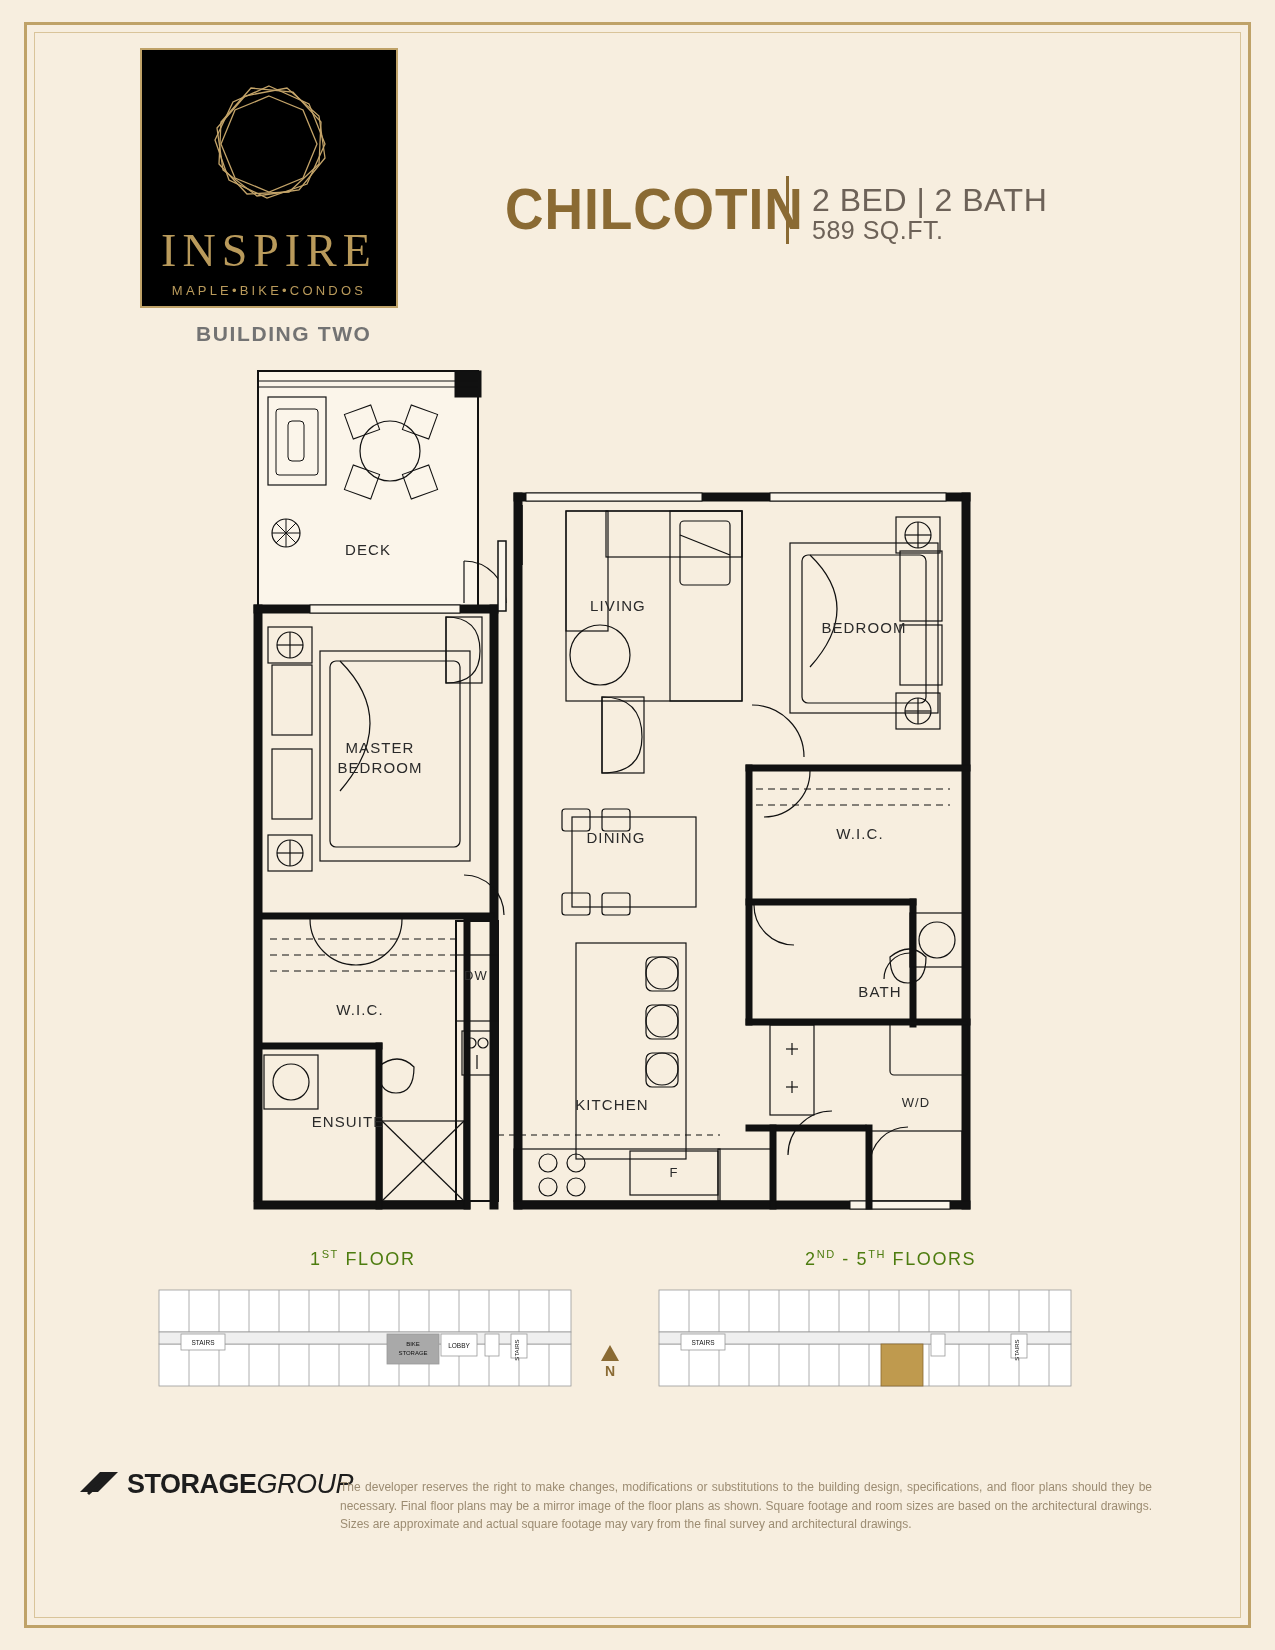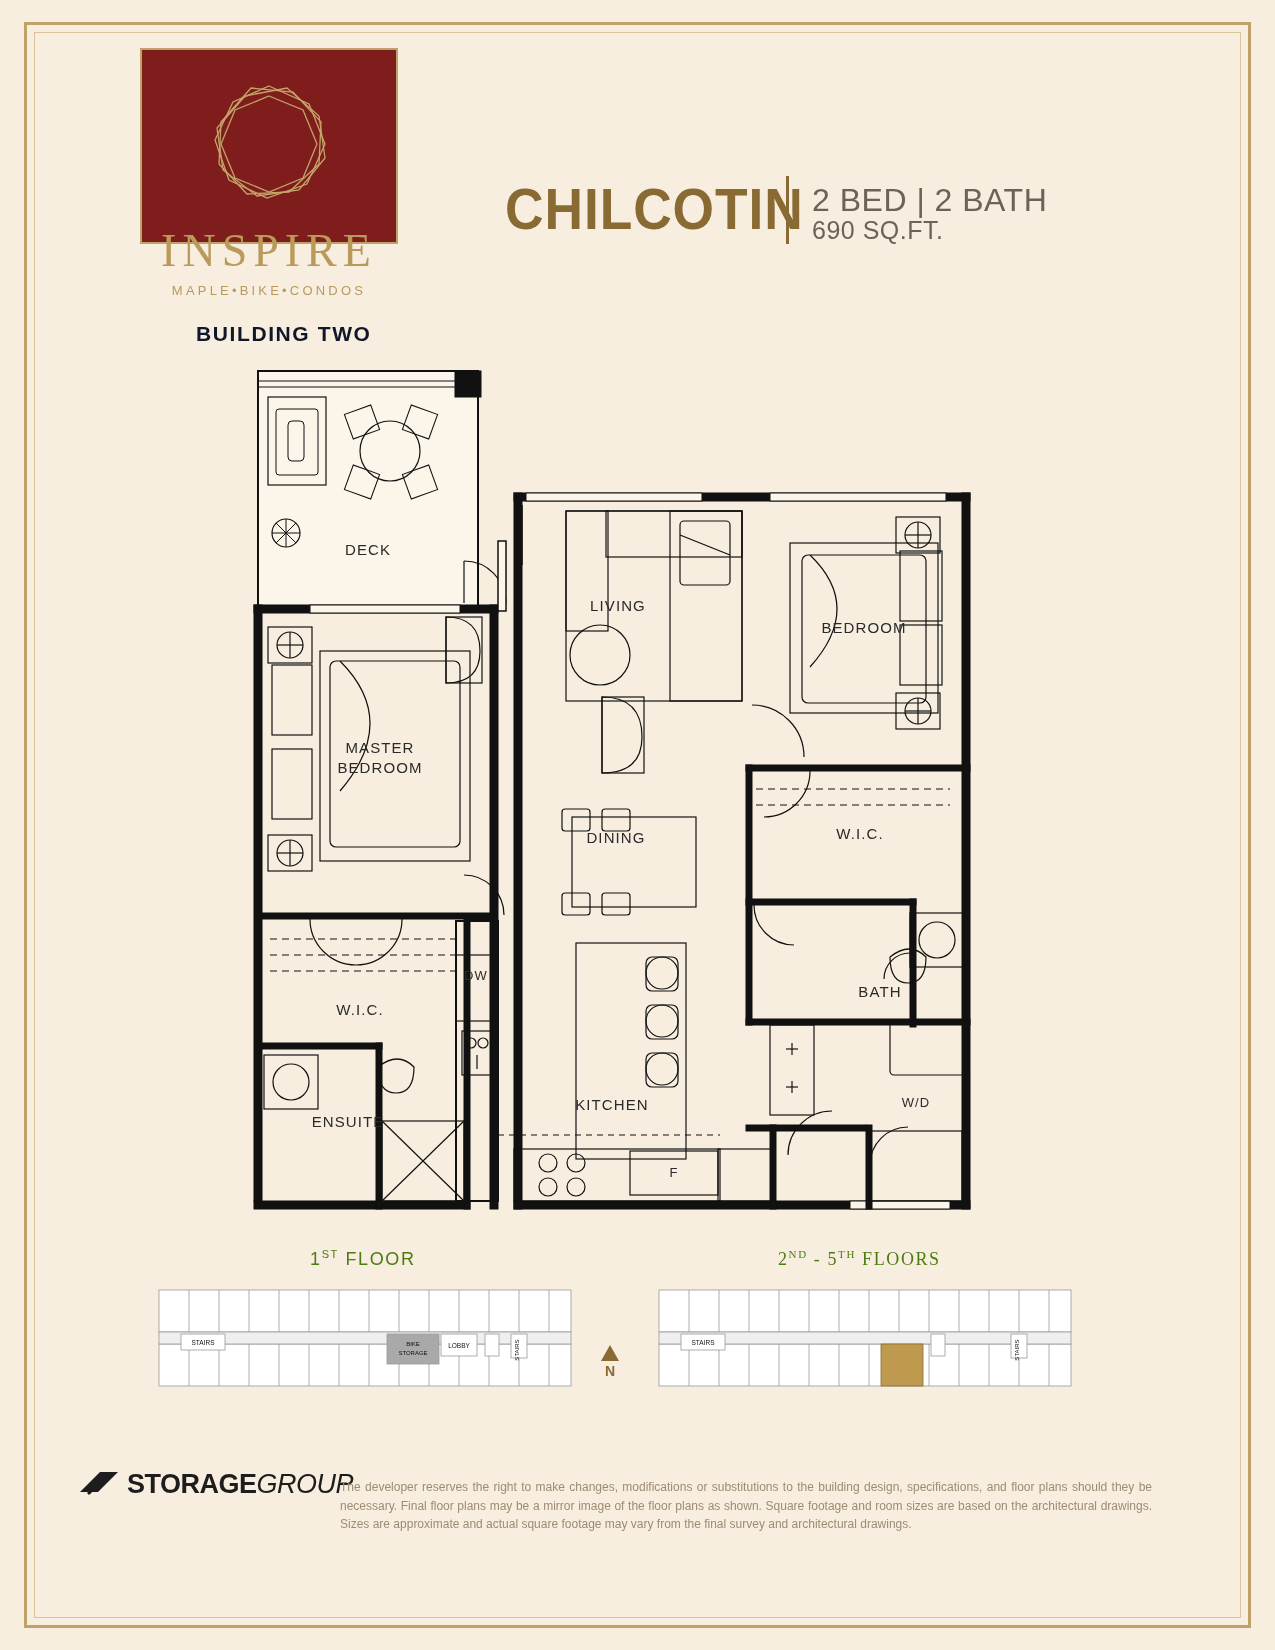--- a/index.html
+++ b/index.html
@@ -13,36 +13,36 @@
   .page-border{
     position:absolute;left:24px;top:22px;right:24px;bottom:22px;
     border:3px solid #bfa268;
   }
   .page-border-inner{
     position:absolute;left:34px;top:32px;right:34px;bottom:32px;
     border:1px solid #d9c49a;
   }
   
   .logo-box{
-    position:absolute;left:140px;top:48px;width:258px;height:196px;
-    border:2px solid #bfa268;background:#7f1d1d;
+    position:absolute;left:140px;top:48px;width:258px;height:260px;
+    border:2px solid #bfa268;background:#000000;
     box-sizing:border-box;
     display:flex;flex-direction:column;align-items:center;justify-content:flex-start;
   }
   .logo-mark{margin-top:22px;}
   .logo-word{
     margin-top:8px;font-size:46px;letter-spacing:6px;color:#b99a5b;
     font-family:"Liberation Serif", serif;
   }
   .logo-sub{
     margin-top:6px;font-size:13px;letter-spacing:3.2px;color:#b99a5b;
   }
   .building-label{
     position:absolute;left:196px;top:322px;
-    font-size:21px;font-weight:bold;letter-spacing:1.6px;color:#0f172a;
+    font-size:21px;font-weight:bold;letter-spacing:1.6px;color:#737373;
   }
   .plan-title{
     position:absolute;left:505px;top:175px;
     font-size:58px;font-weight:bold;letter-spacing:1px;color:#8a6a33;
     font-family:"Liberation Sans", sans-serif;
     transform:scaleX(0.92);transform-origin:left top;
   }
   .title-divider{
     position:absolute;left:786px;top:176px;width:3px;height:68px;background:#8a6a33;
   }
@@ -62,21 +62,21 @@
     font-family:"Liberation Sans", sans-serif;
     fill:#2a2a2a;font-size:15px;letter-spacing:1.1px;text-anchor:middle;
   }
   .rm.sm{font-size:13px;}
 
   
   .keyplan-label{
     position:absolute;font-size:18px;color:#4d7c0f;letter-spacing:1.6px;
   }
   .kp1-label{left:310px;top:1248px;}
-  .kp2-label{left:778px;top:1248px;font-family:Liberation Serif, serif;}
+  .kp2-label{left:805px;top:1248px;}
   .kp-sup{font-size:11px;vertical-align:super;}
   .north{
     position:absolute;left:592px;top:1345px;width:36px;text-align:center;
   }
   .north-arrow{
     width:0;height:0;margin:0 auto;
     border-left:9px solid transparent;border-right:9px solid transparent;
     border-bottom:16px solid #8a6a33;
   }
   .north-text{font-size:14px;color:#8a6a33;font-weight:bold;margin-top:2px;}
@@ -112,21 +112,21 @@
     </svg>
   </div>
   <div class="logo-word">INSPIRE</div>
   <div class="logo-sub">MAPLE•BIKE•CONDOS</div>
 </div>
 
 <div class="building-label">BUILDING TWO</div>
 <div class="plan-title">CHILCOTIN</div>
 <div class="title-divider"></div>
 <div class="plan-beds">2 BED  | 2 BATH</div>
-<div class="plan-size">690 SQ.FT.</div>
+<div class="plan-size">589 SQ.FT.</div>
 
 <div class="plan">
 <svg width="730" height="850" viewBox="0 0 730 850">
   <g stroke="#111" fill="none">
 
     <rect x="8" y="6" width="220" height="238" stroke-width="2" fill="#fbf5ea"></rect>
     <rect x="205" y="6" width="26" height="26" fill="#111" stroke="#111"></rect>
     <line x1="8" y1="16" x2="228" y2="16" stroke-width="1"></line>
 
     <g stroke-width="1">

